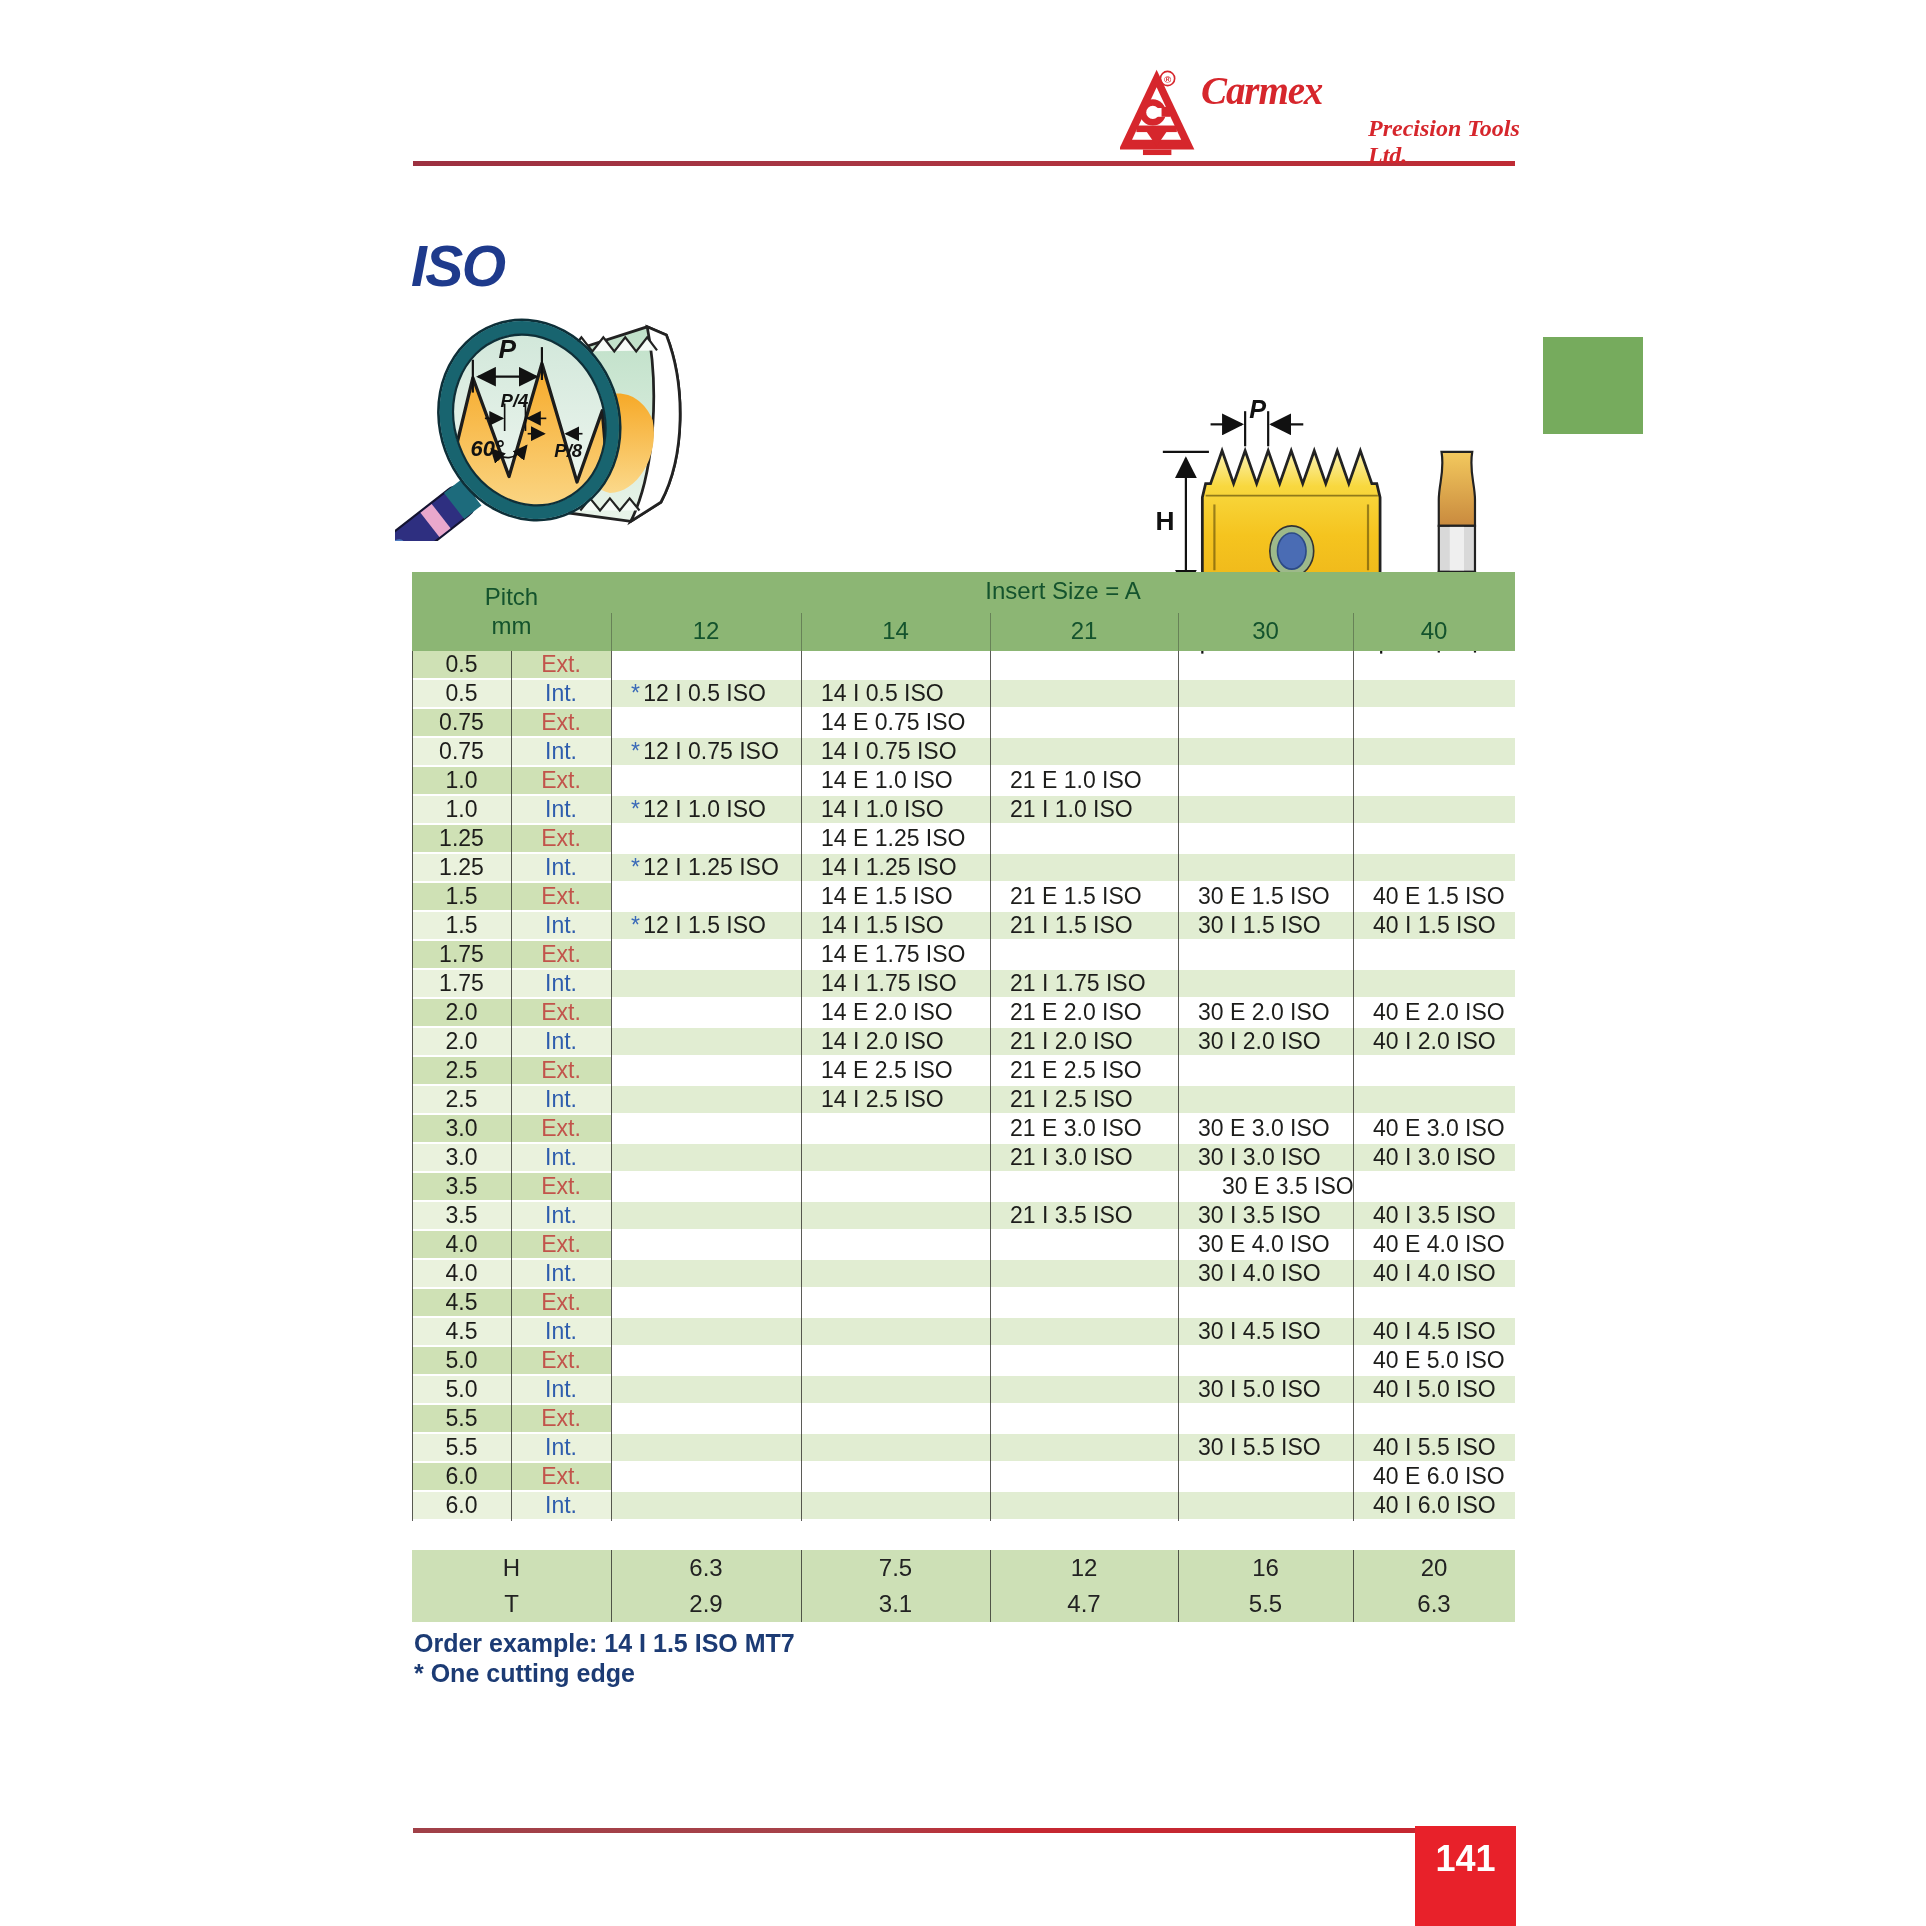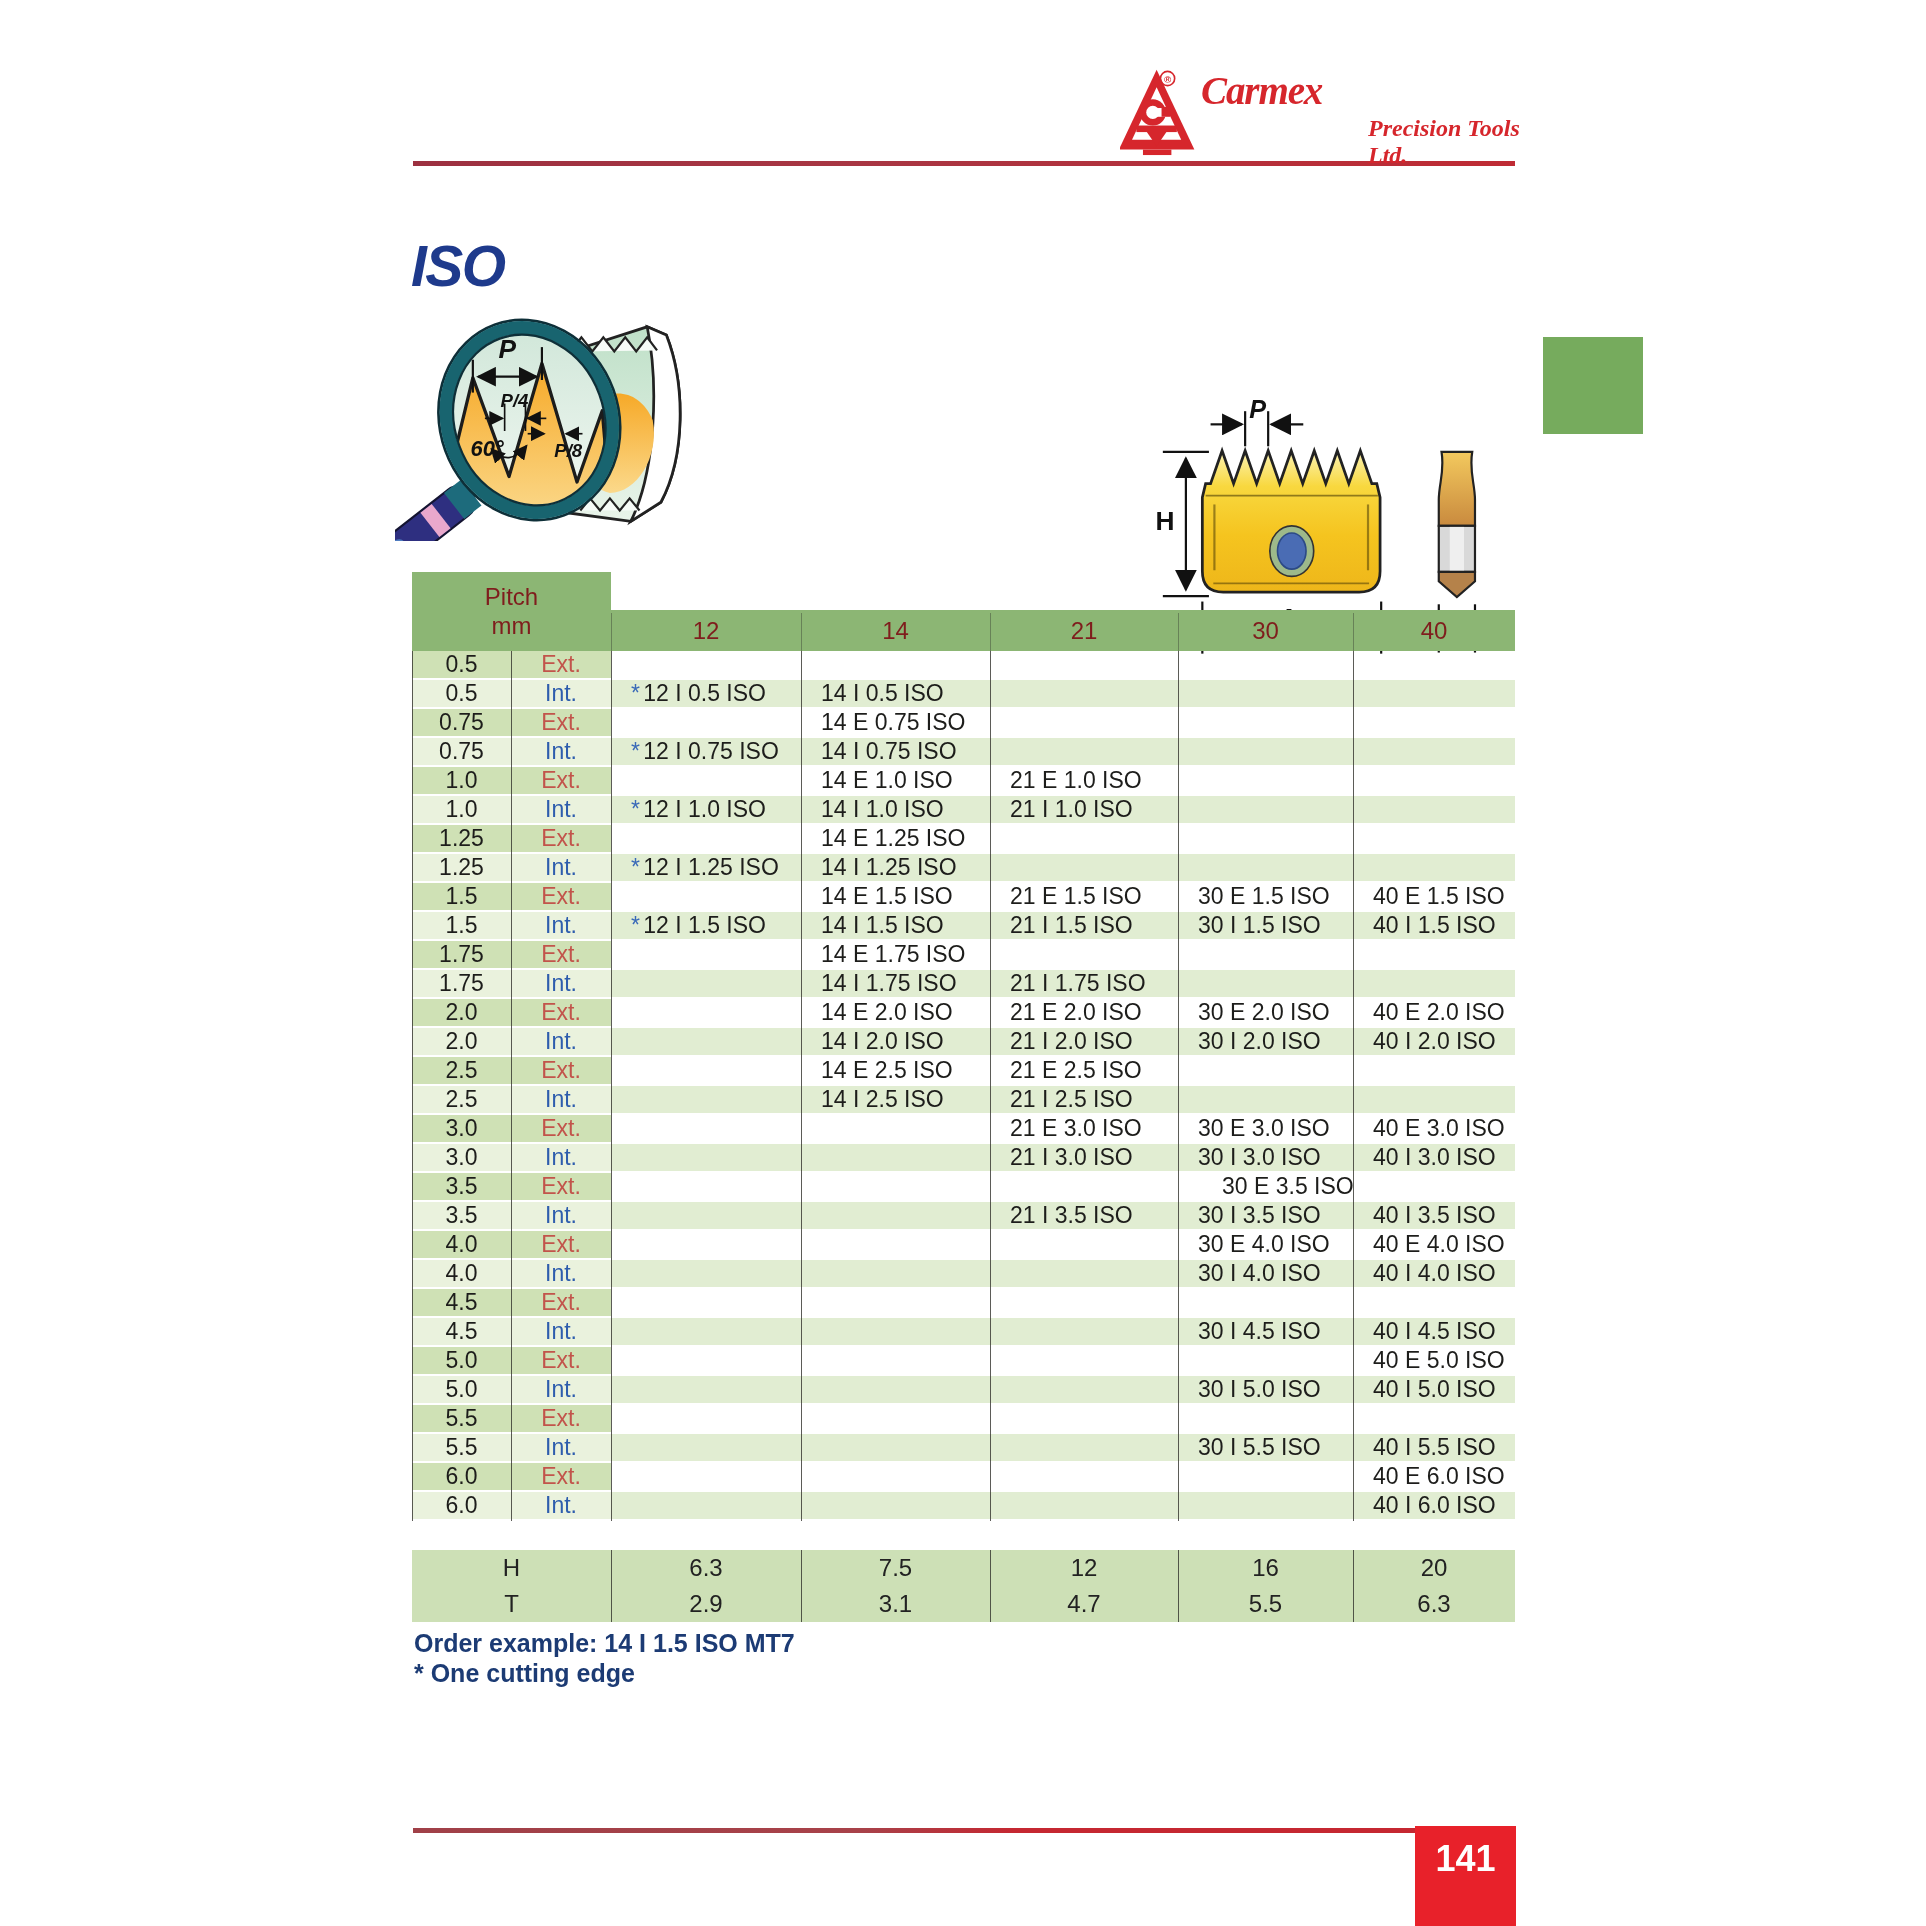--- a/index.html
+++ b/index.html
@@ -22,21 +22,21 @@
          font-style:italic;color:#1e3a8c;letter-spacing:-1.6px;}
 
   .side-tab{position:absolute;left:1543px;top:337px;width:100px;height:97px;background:#76ab5d;}
 
   
   .grid{position:absolute;left:412px;top:572px;width:1103px;display:grid;
         grid-template-columns:99px 100px 190px 189px 188px 175px 162px;
         grid-template-rows:38px 41px repeat(30,29px);}
   .gcell{display:flex;align-items:center;box-sizing:border-box;font-size:23px;
         border-bottom:2.7px solid #fff;white-space:nowrap;}
-  .hdr{background:#8cb674;color:#7f1d1d;border-bottom:none;font-size:24px;}
+  .hdr{background:#8cb674;color:#14532d;border-bottom:none;font-size:24px;}
   .pitchhdr{grid-column:1/3;grid-row:1/3;flex-direction:column;justify-content:center;line-height:1.2;}
   .grouphdr{justify-content:center;}
   .numhdr{justify-content:center;}
   .pitchcell,.typecell{justify-content:center;}
   .extbg{background:#cfe1b5;}
   .intbg{background:#eaf2dd;}
   .intdata{background:#e1edd2;}
   .ext-t{color:#c2544b;}
   .int-t{color:#2e5dad;}
   .datacell{padding-left:20px;color:#1d1d1b;}
@@ -213,20 +213,21 @@
     <text x="2654" y="1142" font-size="44" font-weight="bold" fill="#111" text-anchor="middle">T</text>
   </svg>
 
   <div class="side-tab"></div>
 
   <div class="grid" id="insert-grid">
       <div class="gcell hdr pitchhdr">
         <div>Pitch</div>
         <div>mm</div>
       </div>
+      <div class="gcell hdr grouphdr" style="grid-area: 1 / 3 / auto / 8;">Insert Size = A</div>
       <div class="gcell hdr numhdr" style="grid-area: 2 / 3;">12</div>
       <div class="gcell hdr numhdr" style="grid-area: 2 / 4;">14</div>
       <div class="gcell hdr numhdr" style="grid-area: 2 / 5;">21</div>
       <div class="gcell hdr numhdr" style="grid-area: 2 / 6;">30</div>
       <div class="gcell hdr numhdr" style="grid-area: 2 / 7;">40</div>
       <div class="gcell pitchcell extbg" style="grid-area: 3 / 1;">0.5</div>
       <div class="gcell typecell extbg ext-t" style="grid-area: 3 / 2;">Ext.</div>
       <div class="gcell datacell" style="grid-area: 3 / 3;"></div>
       <div class="gcell datacell" style="grid-area: 3 / 4;"></div>
       <div class="gcell datacell" style="grid-area: 3 / 5;"></div>

